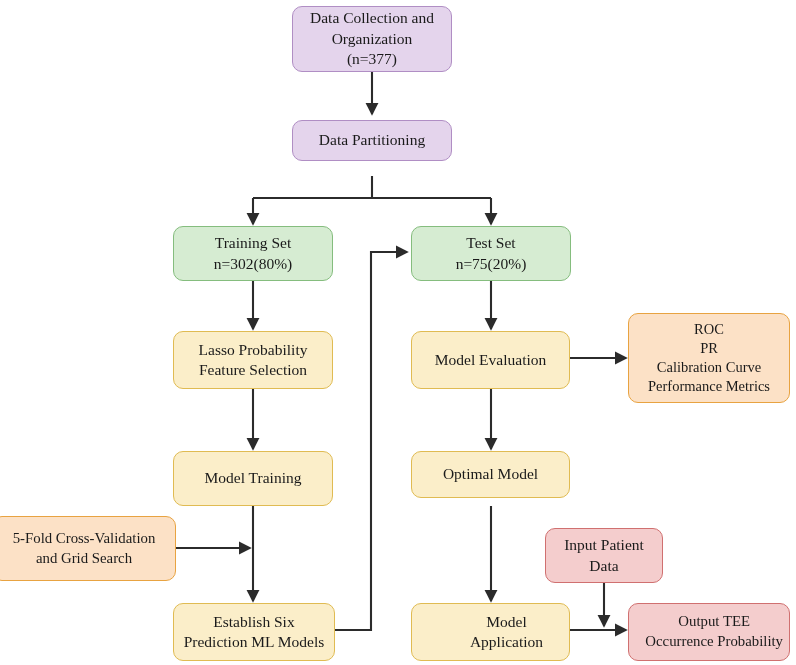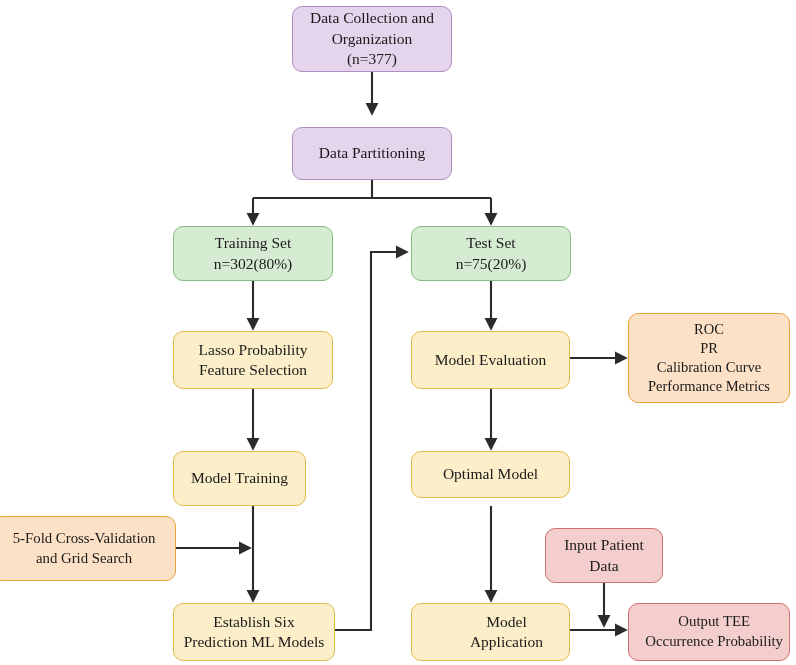--- a/index.html
+++ b/index.html
@@ -112,21 +112,21 @@
       <path d="M 604 583 L 604 626" marker-end="url(#arrow)"></path>
     </g>
   </svg>
 
   <div class="node node-purple" style="left:292px; top:6px; width:160px; height:66px;">
     <span class="node-text">Data Collection and
 Organization
 (n=377)</span>
   </div>
 
-  <div class="node node-purple" style="left:292px; top:127px; width:160px; height:53px;">
+  <div class="node node-purple" style="left:292px; top:120px; width:160px; height:41px;">
     <span class="node-text">Data Partitioning</span>
   </div>
 
   <div class="node node-green" style="left:173px; top:226px; width:160px; height:55px;">
     <span class="node-text">Training Set
 n=302(80%)</span>
   </div>
 
   <div class="node node-green" style="left:411px; top:226px; width:160px; height:55px;">
     <span class="node-text">Test Set
@@ -142,21 +142,21 @@
     <span class="node-text">Model Evaluation</span>
   </div>
 
   <div class="node node-peach" style="left:628px; top:313px; width:162px; height:90px; font-size:14.5px;">
     <span class="node-text">ROC
 PR
 Calibration Curve
 Performance Metrics</span>
   </div>
 
-  <div class="node node-yellow" style="left:173px; top:451px; width:133px; height:55px;">
+  <div class="node node-yellow" style="left:173px; top:451px; width:160px; height:55px;">
     <span class="node-text">Model Training</span>
   </div>
 
   <div class="node node-yellow" style="left:411px; top:451px; width:159px; height:47px;">
     <span class="node-text">Optimal Model</span>
   </div>
 
   <div class="node node-peach" style="left:-8px; top:516px; width:184px; height:65px; font-size:14.8px;">
     <span class="node-text">5-Fold Cross-Validation
 and Grid Search</span>

